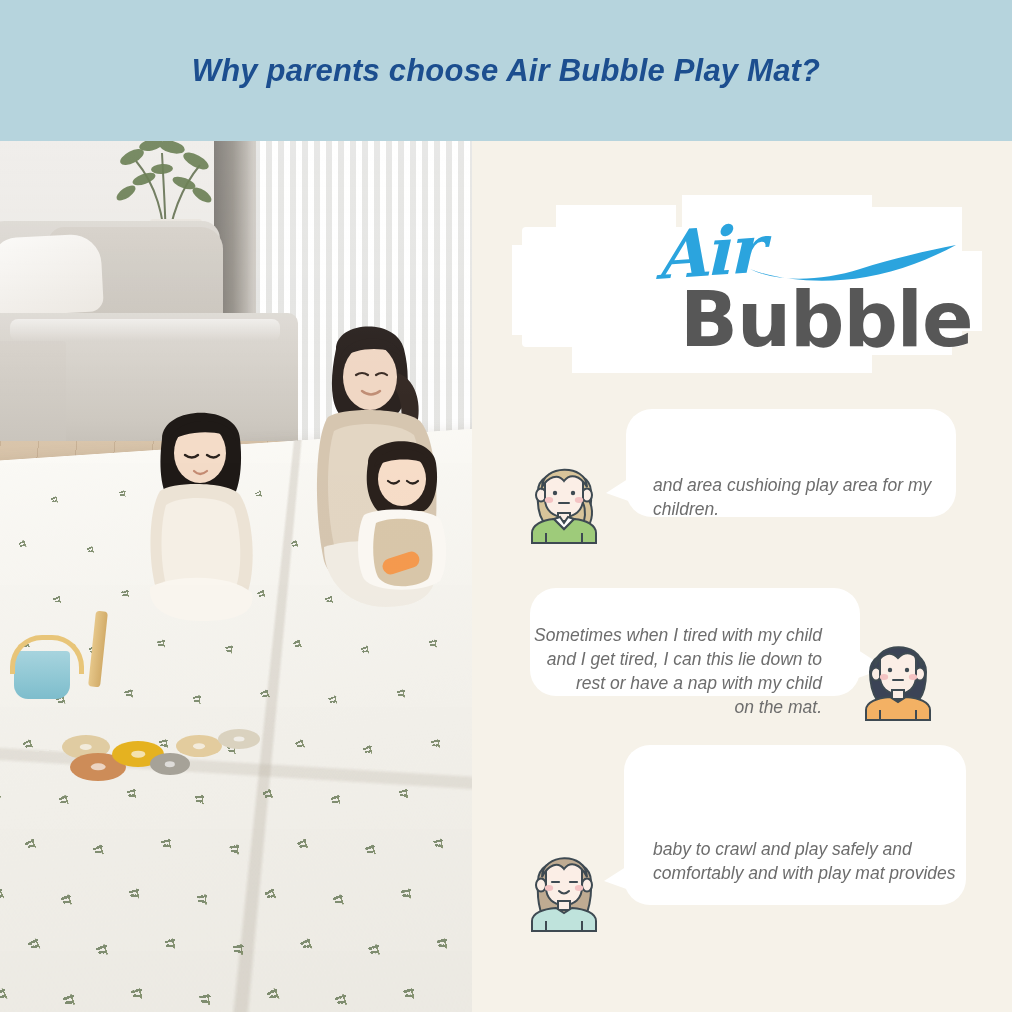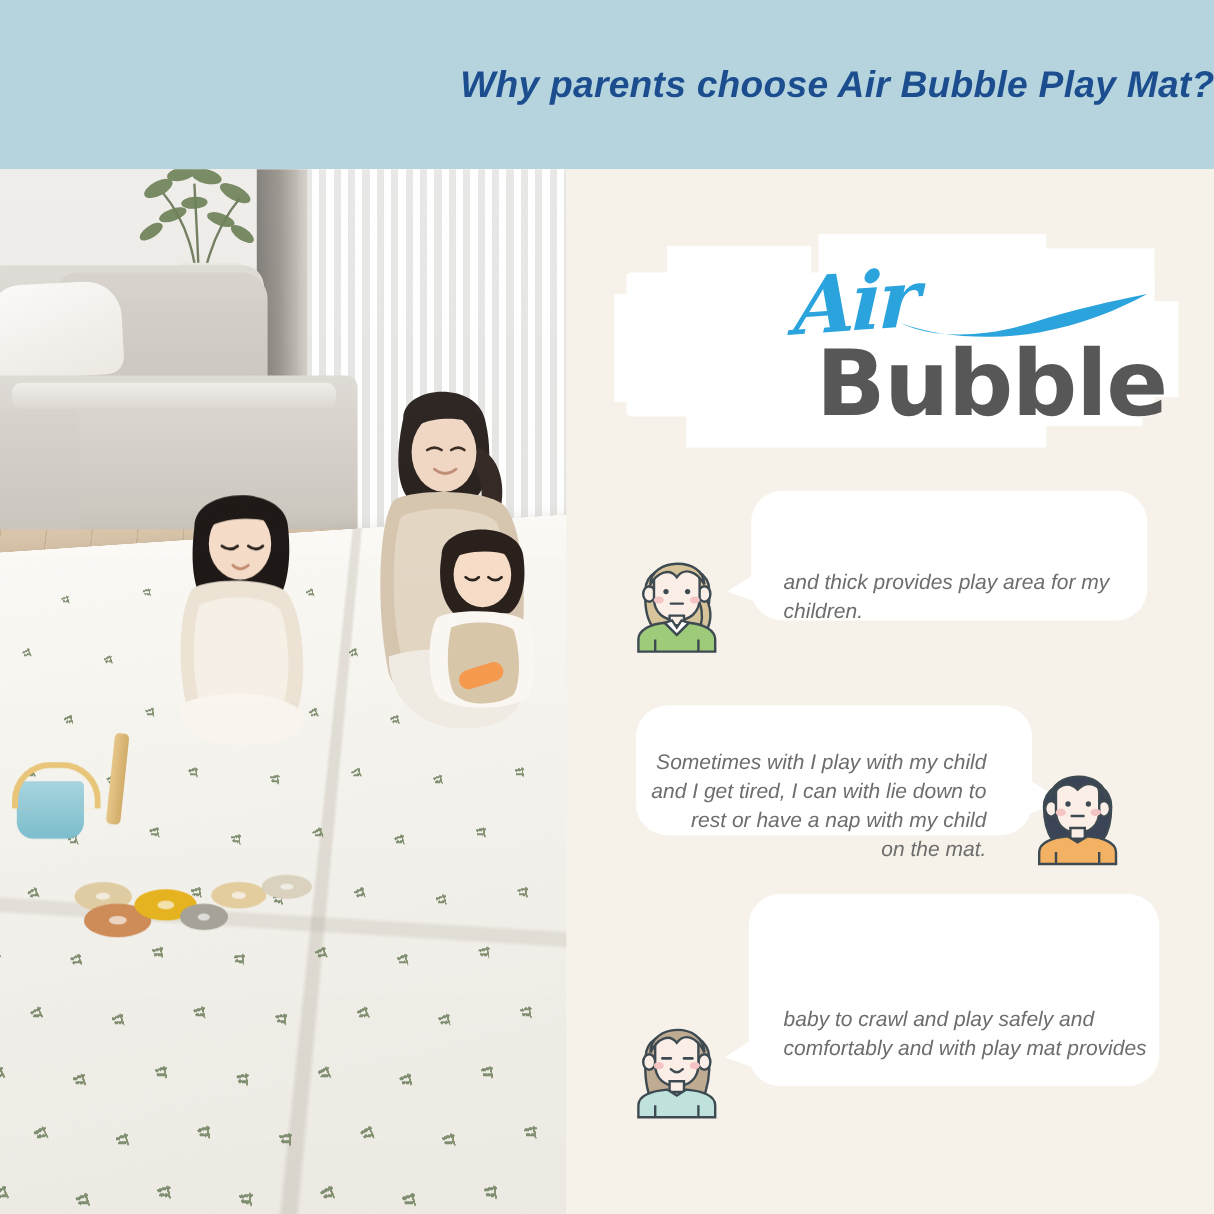--- a/index.html
+++ b/index.html
@@ -20,21 +20,21 @@
 
   
   #header {
     position: absolute;
     left: 0; top: 0;
     width: 1012px;
     height: 141px;
     background: #b6d4dd;
     display: flex;
     align-items: center;
-    justify-content: flex-end;
+    justify-content: center;
   }
   #header-title {
     font-family: "Liberation Sans", sans-serif;
     font-size: 31px;
     font-weight: bold;
     font-style: italic;
     color: #1c4e8f;
     letter-spacing: 0.2px;
     white-space: nowrap;
     text-align: center;
@@ -542,21 +542,21 @@
 
             <path d="M4 90 L4 80 C4 72 14 67 26 66 L36 76 L46 66 C58 67 68 72 68 80 L68 90 Z" fill="#9ecb7a" stroke="#3e4a52" stroke-width="2"></path>
 
             <path d="M26 66 L36 76 L46 66 L40 64 L36 70 L32 64 Z" fill="#ffffff" stroke="#3e4a52" stroke-width="2"></path>
             <path d="M18 80 v10" stroke="#3e4a52" stroke-width="2"></path>
             <path d="M54 80 v10" stroke="#3e4a52" stroke-width="2"></path>
           </svg>
         </div>
 
         <div class="quote-text" style="left:181px; top:64px; width:310px; text-align:left;">
-          <div>and thick provides play area for my</div>
+          <div>and area cushioing play area for my</div>
           <div>children.</div>
         </div>
       </div>
 
       <div class="testimonial" style="left:0; top:447px;">
         <div class="bubble" style="left:58px; top:0px; width:330px; height:108px;"></div>
         <div class="bubble-tail" style="left:386px; top:62px; border-top:18px solid transparent; border-bottom:10px solid transparent; border-left:28px solid #ffffff;"></div>
 
         <div class="avatar" style="left:390px; top:42px;">
           <svg class="av-svg" width="72" height="92" viewBox="0 0 72 92">
@@ -575,22 +575,22 @@
             <ellipse cx="51" cy="47" rx="4.2" ry="3" fill="#f4c3c3"></ellipse>
             <path d="M31 50 h10" stroke="#3e4a52" stroke-width="2" stroke-linecap="round"></path>
             <path d="M30 60 h12 v9 h-12 z" fill="#fbeee6" stroke="#3e4a52" stroke-width="2"></path>
             <path d="M4 90 L4 80 C4 72 15 68 28 67 L36 72 L44 67 C57 68 68 72 68 80 L68 90 Z" fill="#f3b164" stroke="#3e4a52" stroke-width="2"></path>
             <path d="M18 80 v10" stroke="#3e4a52" stroke-width="2"></path>
             <path d="M54 80 v10" stroke="#3e4a52" stroke-width="2"></path>
           </svg>
         </div>
 
         <div class="quote-text" style="left:30px; top:35px; width:320px; text-align:right;">
-          <div>Sometimes with I play with my child</div>
-          <div>and I get tired, I can with lie down to</div>
+          <div>Sometimes when I tired with my child</div>
+          <div>and I get tired, I can this lie down to</div>
           <div>rest or have a nap with my child</div>
           <div>on the mat.</div>
         </div>
       </div>
 
       <div class="testimonial" style="left:0; top:604px;">
         <div class="bubble" style="left:152px; top:0px; width:342px; height:160px;"></div>
         <div class="bubble-tail" style="left:132px; top:118px; border-top:18px solid transparent; border-bottom:10px solid transparent; border-right:28px solid #ffffff;"></div>
 
         <div class="avatar" style="left:56px; top:96px;">

